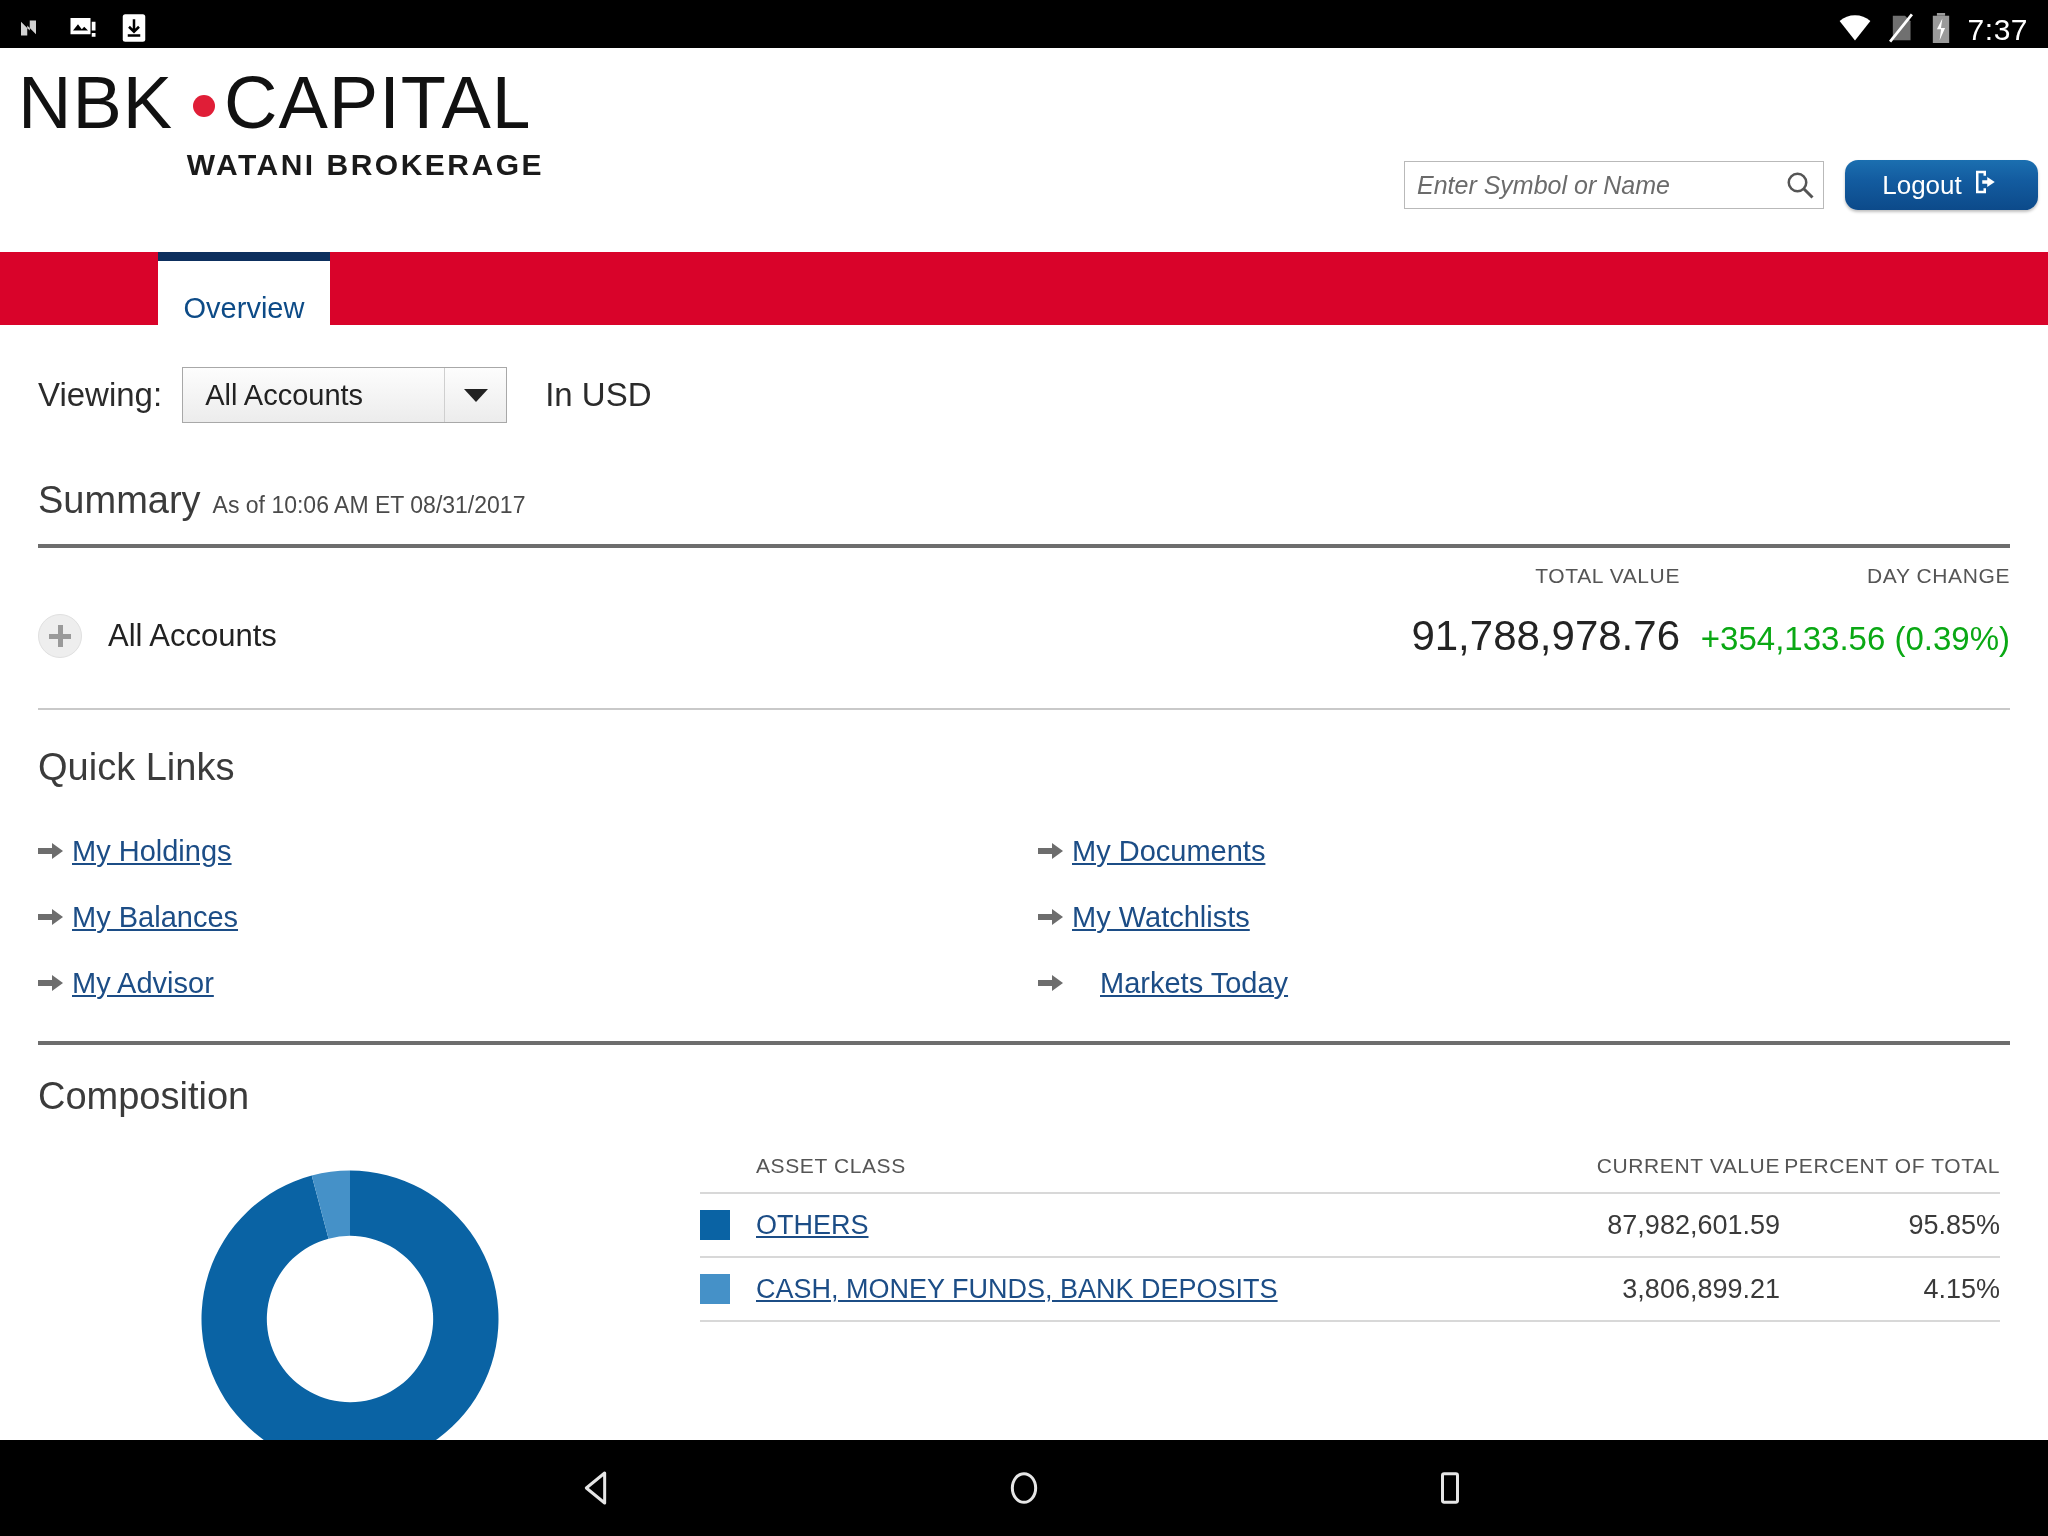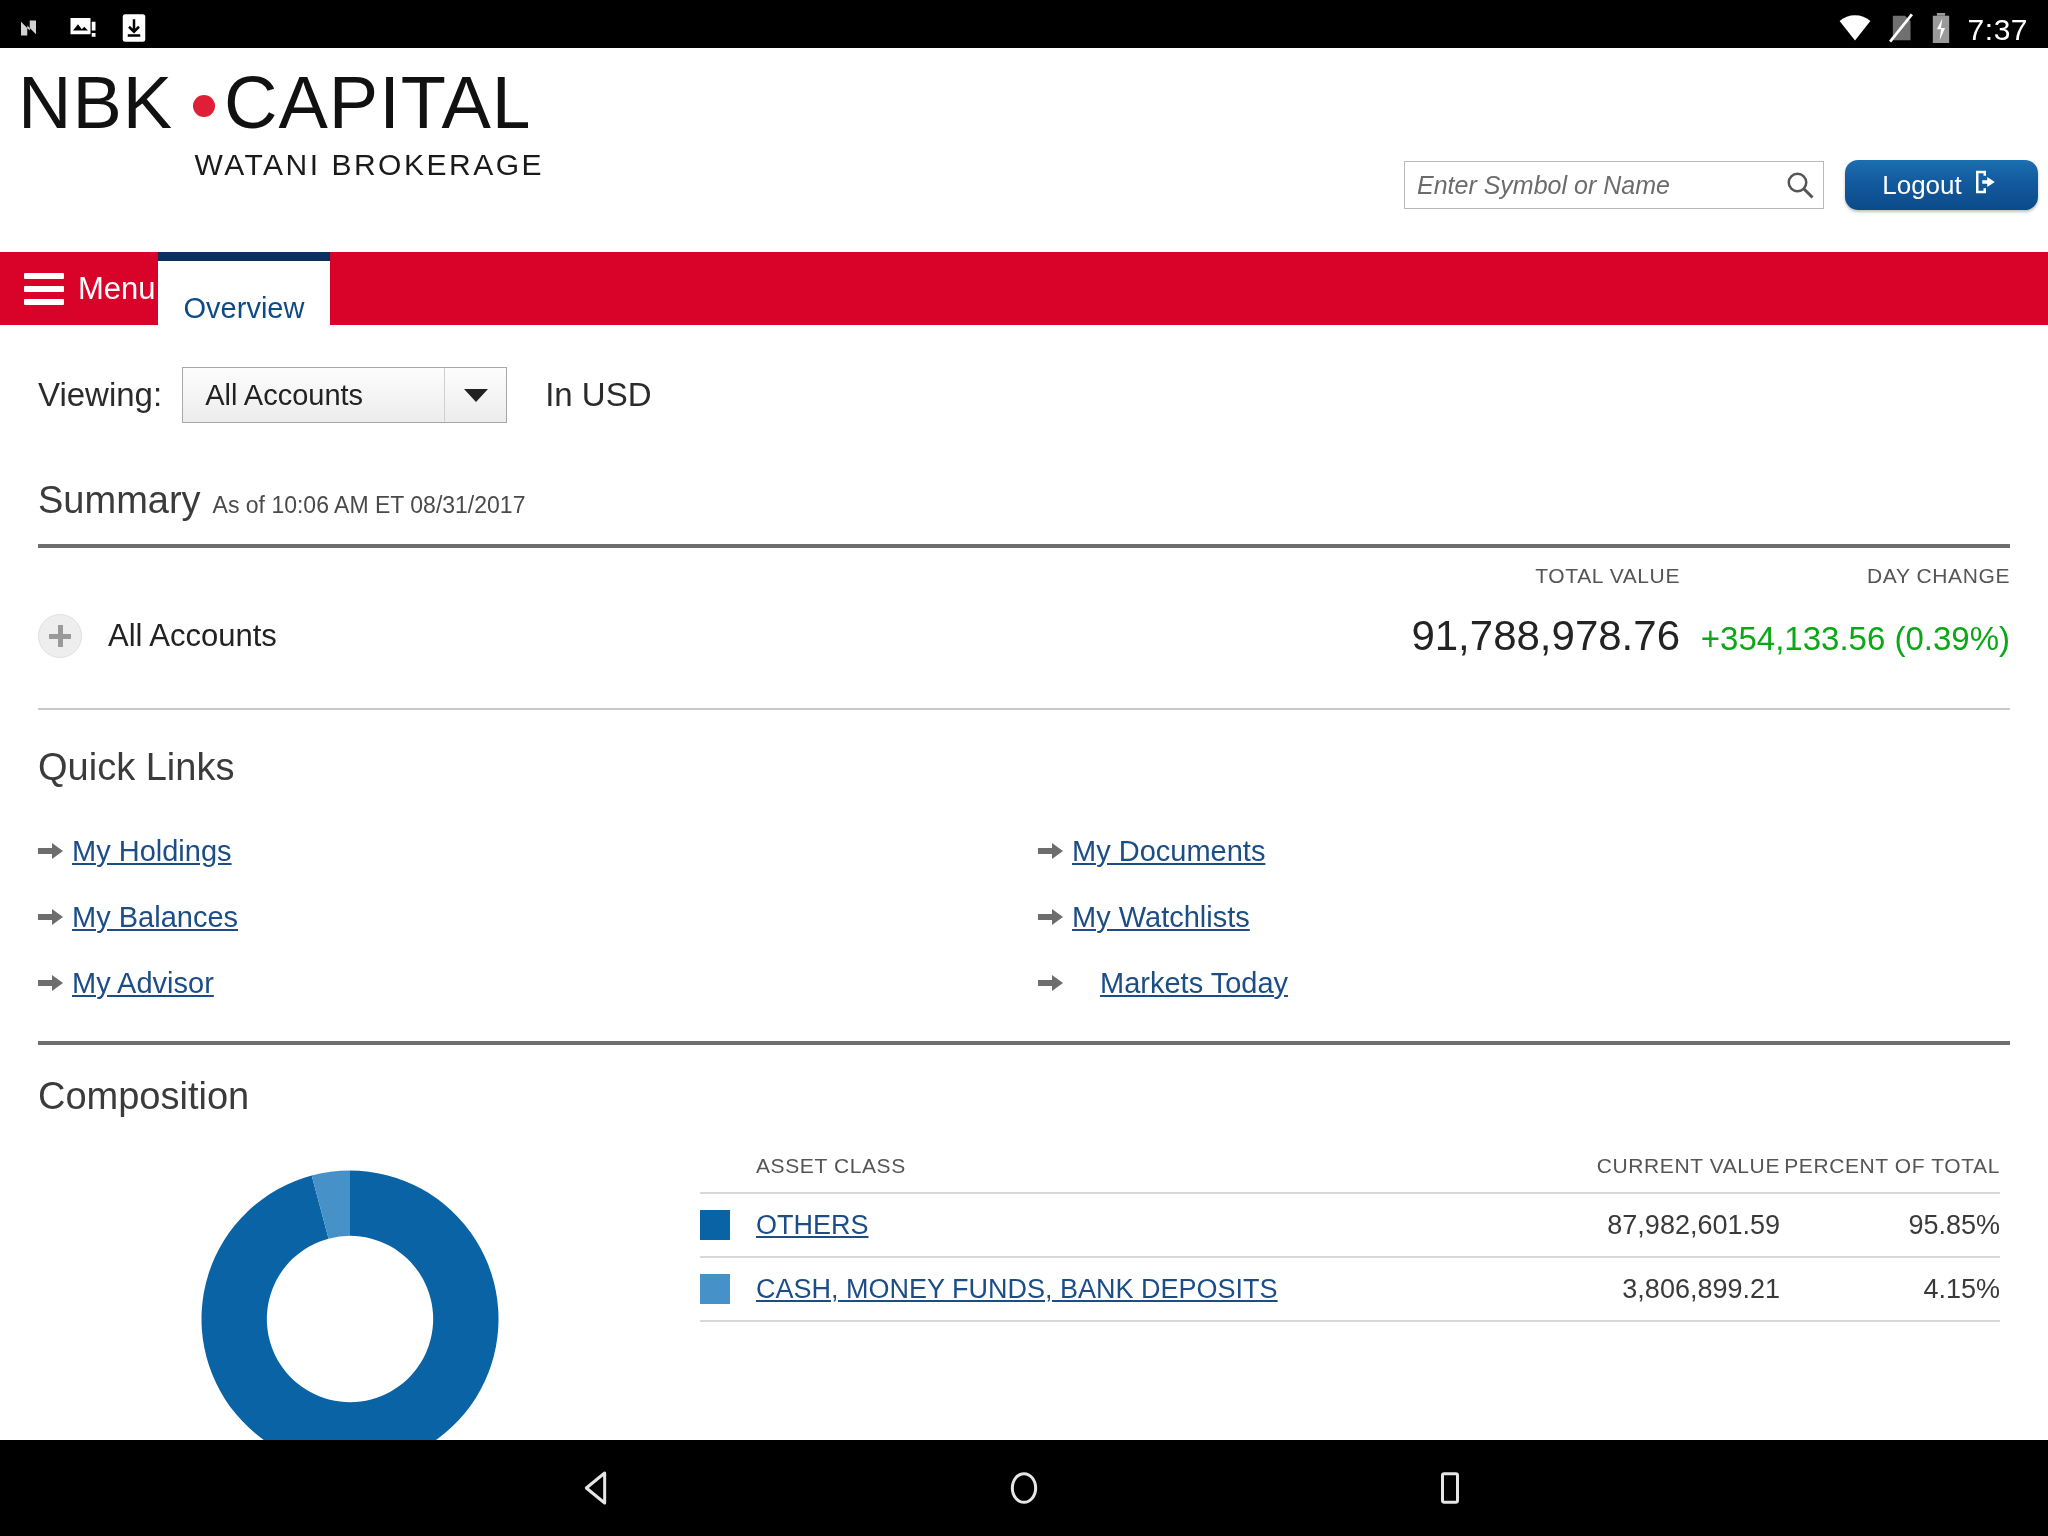--- a/index.html
+++ b/index.html
@@ -250,21 +250,21 @@
 </div>
 
 <div id="header">
 
   <div id="logo-block">
     <svg id="logo-main" width="510" height="78" viewBox="0 0 510 78">
       <text x="0" y="62" font-family="Liberation Sans, sans-serif" font-size="74" fill="#111" letter-spacing="1">NBK</text>
       <circle cx="186" cy="40" r="11" fill="#e01e37"></circle>
       <text x="206" y="62" font-family="Liberation Sans, sans-serif" font-size="74" fill="#111" letter-spacing="1">CAPITAL</text>
     </svg>
-    <div id="logo-sub" style="text-align:right; font-size:30px; letter-spacing:2.5px; color:#1a1a1a; margin-top:4px; padding-right:4px;">WATANI BROKERAGE</div>
+    <div id="logo-sub" style="text-align:right; font-size:30px; letter-spacing:2.5px; color:#1a1a1a; margin-top:4px; padding-right:4px;font-weight:bold;">WATANI BROKERAGE</div>
   </div>
 
   <div id="search-wrap">
     <input id="search-input" type="text" placeholder="Enter Symbol or Name" style="">
     <button id="search-icon-btn">
       <svg width="30" height="30" viewBox="0 0 24 24">
         <circle cx="10" cy="10" r="7" stroke="#555" stroke-width="2" fill="none"></circle>
         <line x1="15" y1="15" x2="22" y2="22" stroke="#555" stroke-width="2.4"></line>
       </svg>
     </button>
@@ -278,28 +278,20 @@
         <path d="M13 8 L19 12 L13 16 Z" fill="#ffffff"></path>
         <rect x="9" y="10.6" width="6" height="2.8" fill="#ffffff"></rect>
       </svg>
     </span>
   </button>
 
   <div id="last-login">Last Login: Aug 31, 2017 9:45 AM (ET)</div>
 </div>
 
 <div id="nav-bar">
-  <button id="menu-button">
-    <span id="hamburger-icon">
-        <i></i>
-        <i></i>
-        <i></i>
-      </span>
-    <span id="menu-label">Menu</span>
-  </button>
   <div id="tab-overview">
     <span>Overview</span>
   </div>
 </div>
 
 <div id="content">
 
   <div id="viewing-row">
     <span id="viewing-label">Viewing:</span>
     <div id="account-select">

